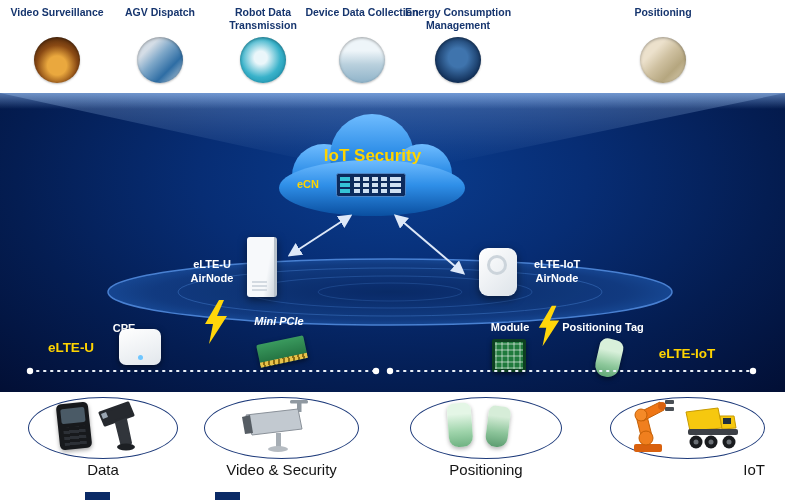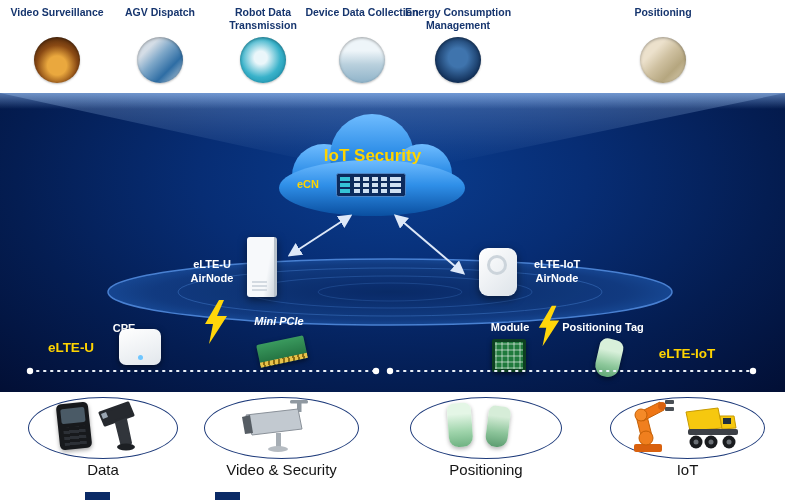--- a/index.html
+++ b/index.html
@@ -278,18 +278,18 @@
       <circle cx="14" cy="38" r="2.5" fill="#6a6f75"></circle>
     <circle cx="29" cy="38" r="6.5" fill="#191b1e"></circle>
       <circle cx="29" cy="38" r="2.5" fill="#6a6f75"></circle>
     <circle cx="47" cy="38" r="6.5" fill="#191b1e"></circle>
       <circle cx="47" cy="38" r="2.5" fill="#6a6f75"></circle>
   </svg>
 
   <div class="group-label" style="left:204px; width:155px;">Video &amp; Security</div>
   <div class="group-label" style="left:28px; width:150px;">Data</div>
   <div class="group-label" style="left:410px; width:152px;">Positioning</div>
-  <div class="group-label" style="left:610px; width:155px;">IoT</div>
+  <div class="group-label" style="left:610px; width:155px;text-align:right;">IoT</div>
 
   <div class="footer-bar" style="left:85px;"></div>
   <div class="footer-bar" style="left:215px;"></div>
 
 </div>
 
 </body></html>

